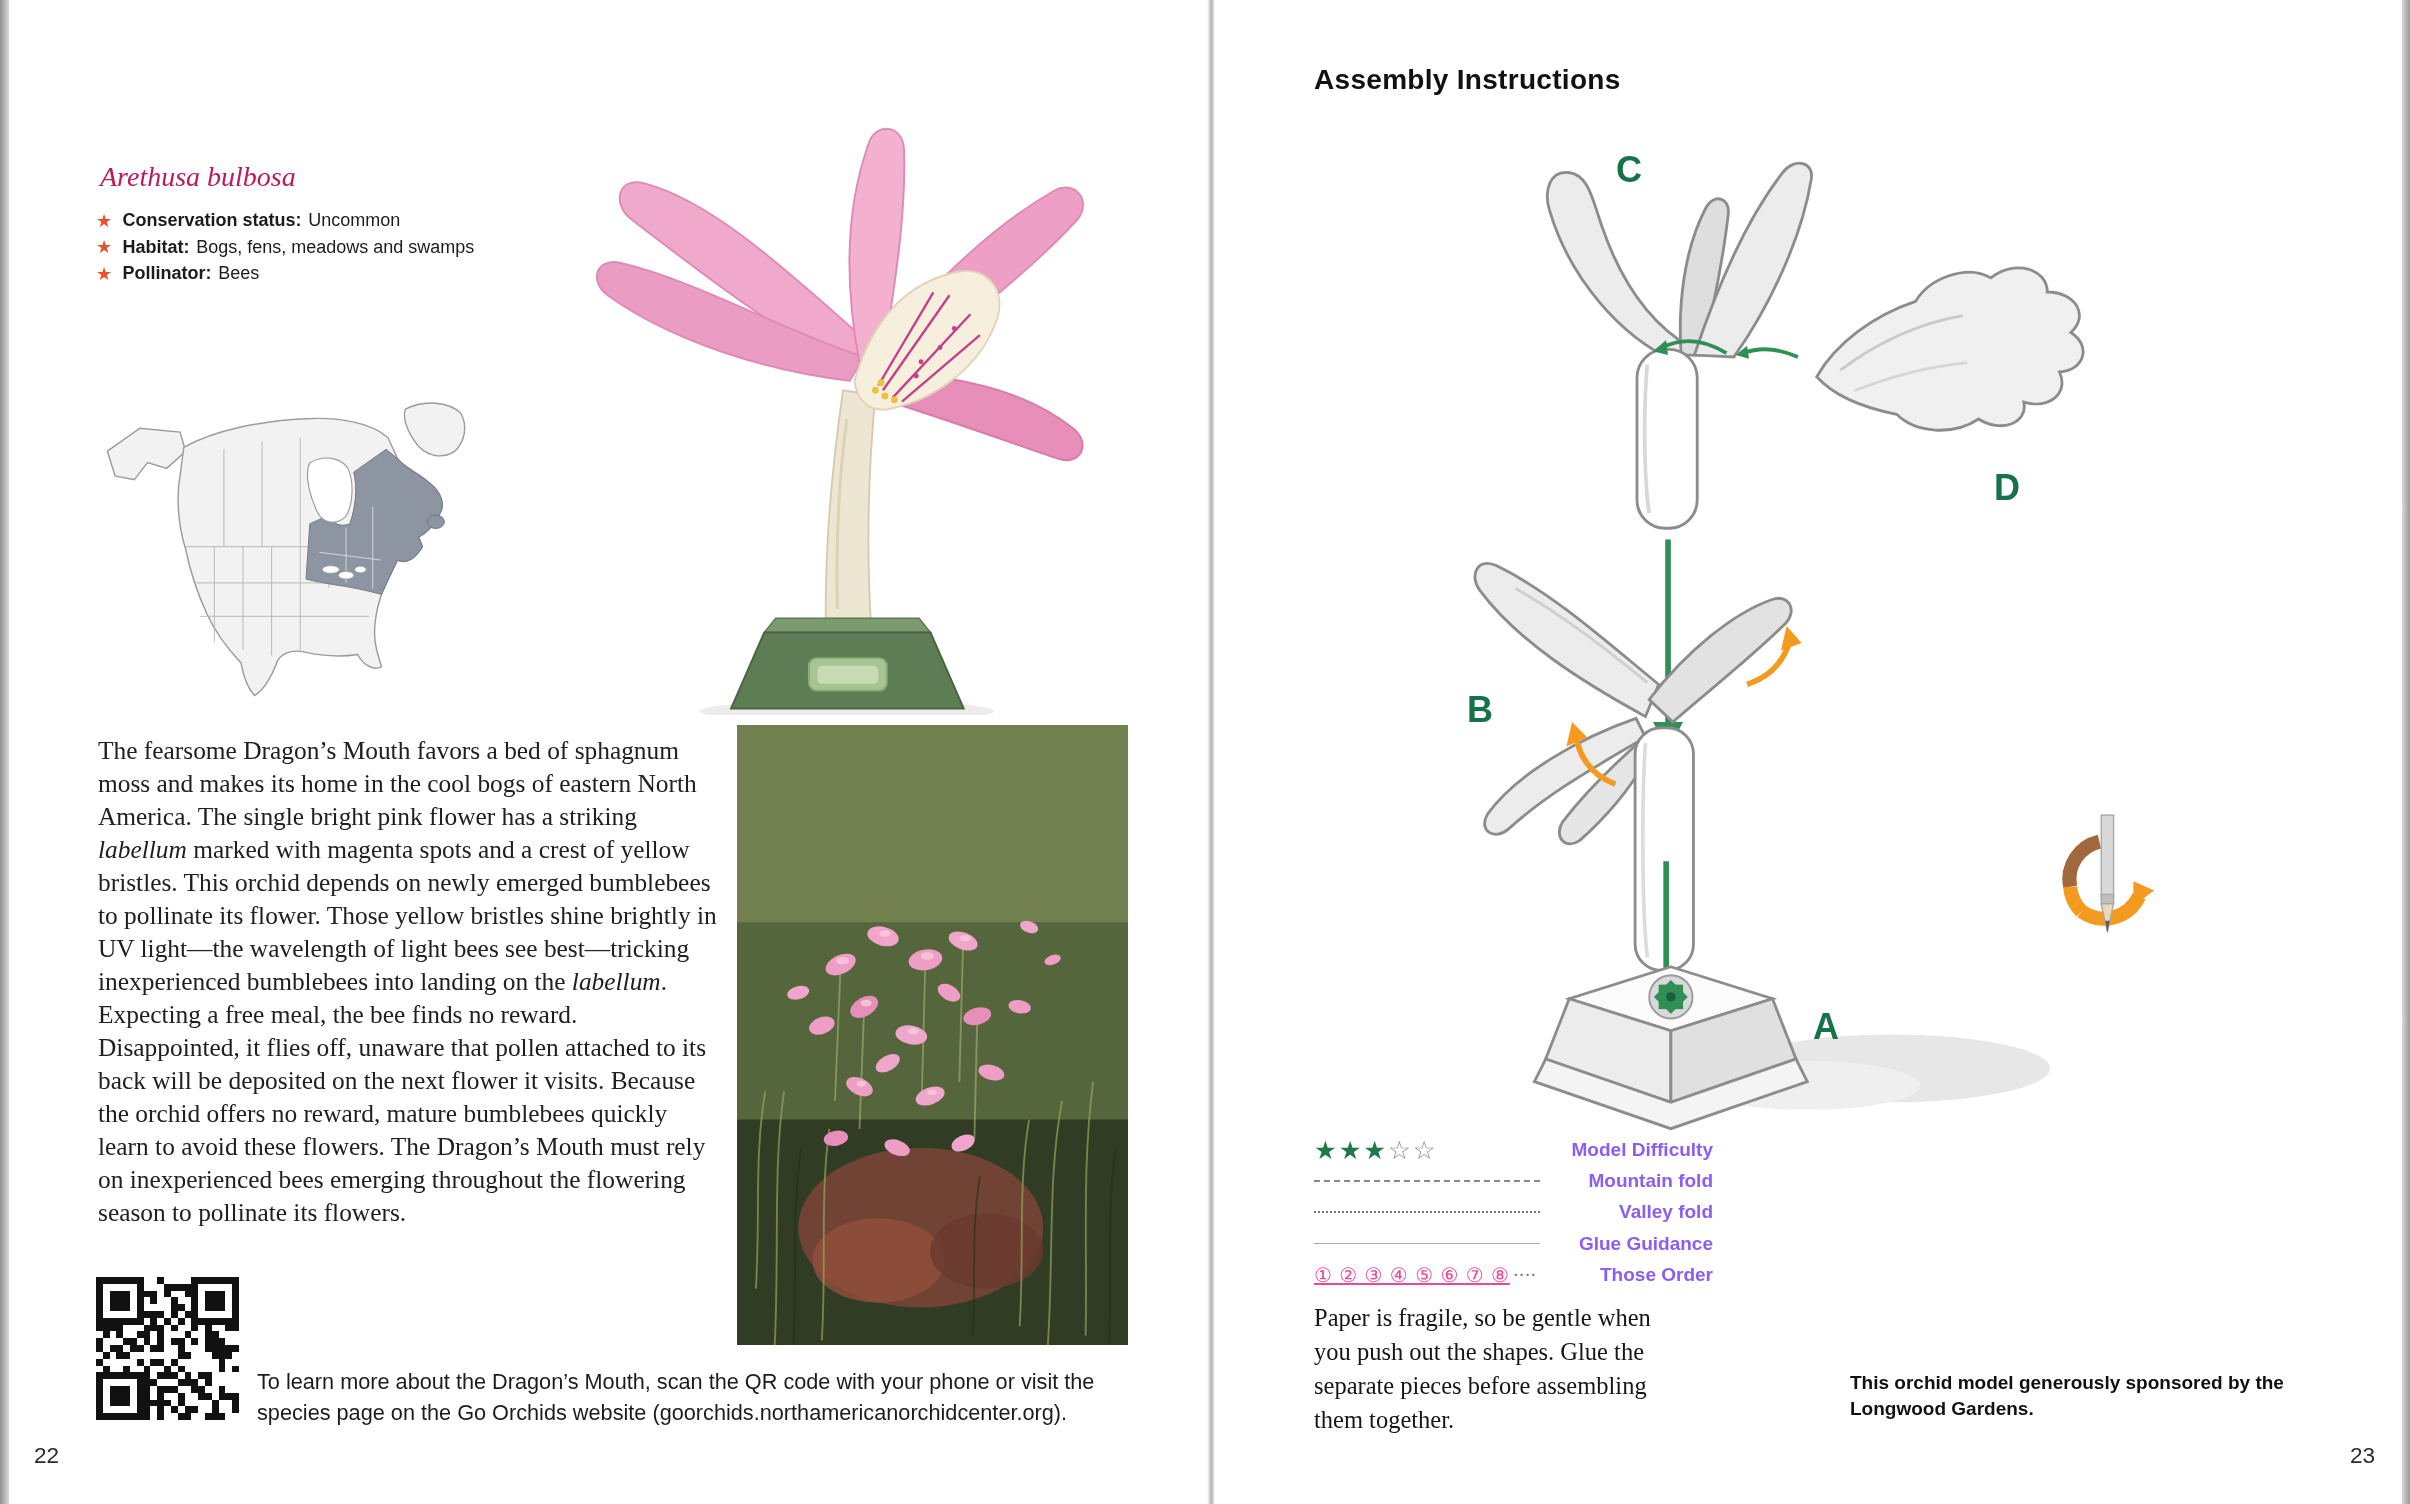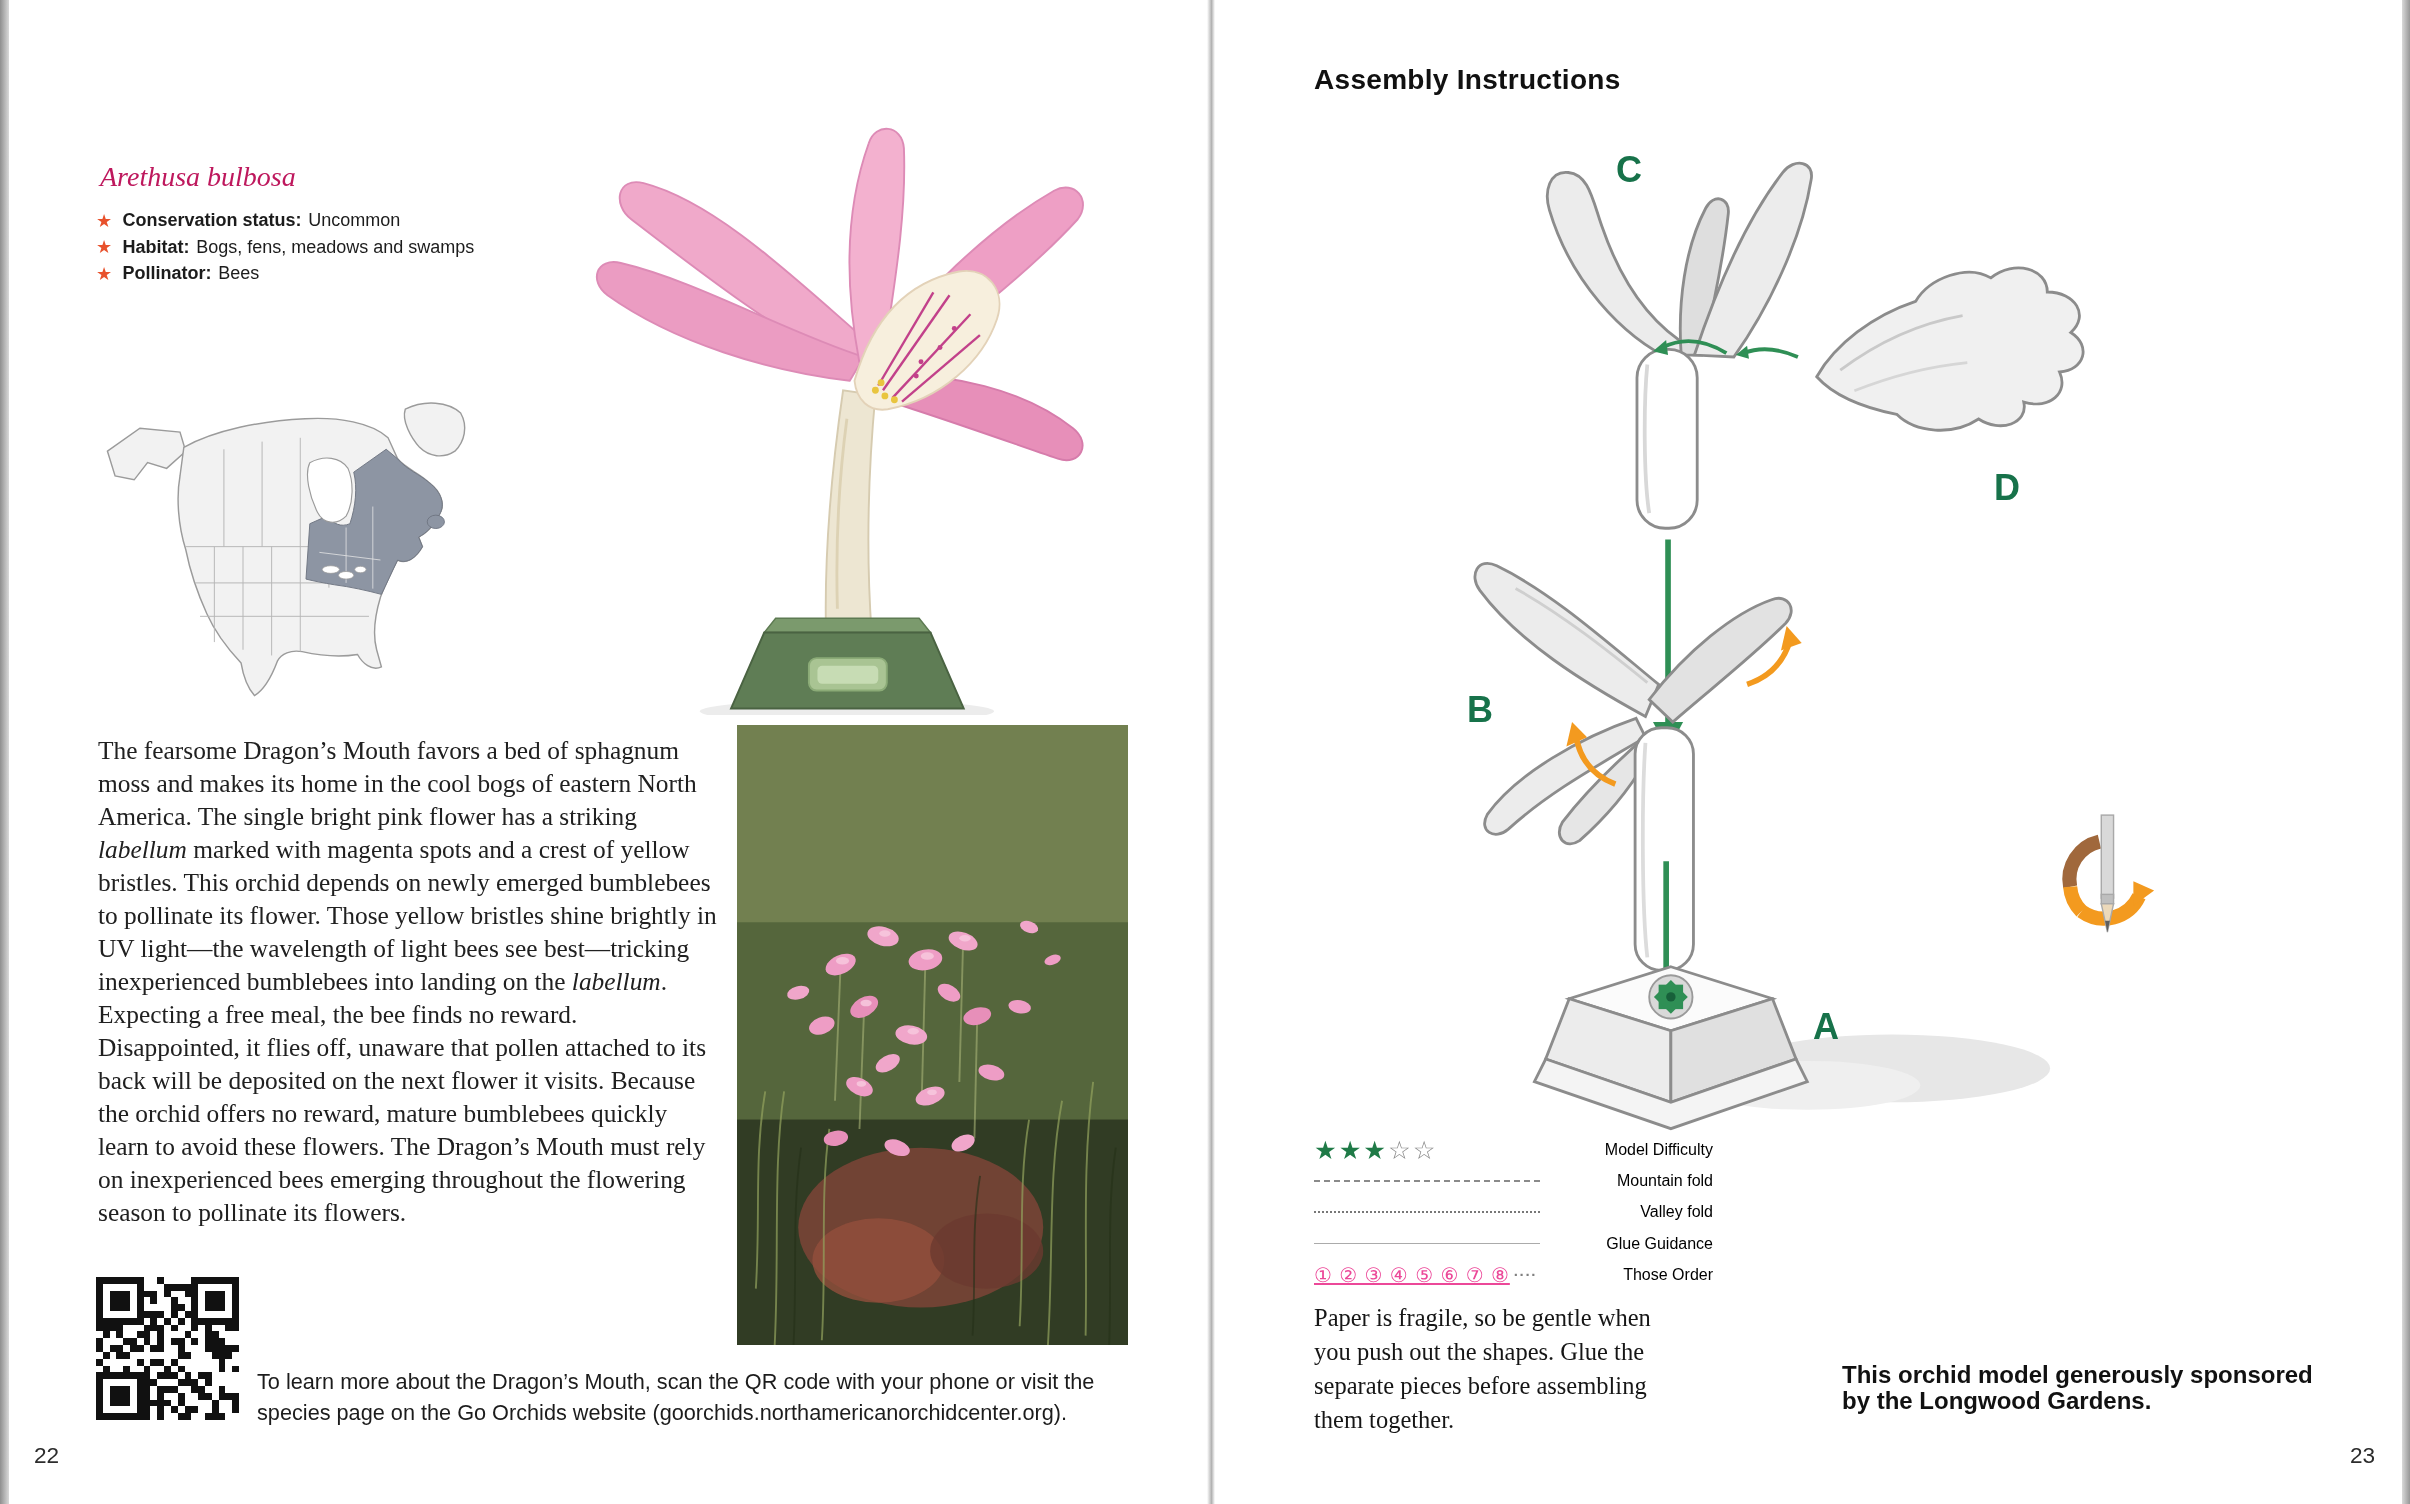--- a/index.html
+++ b/index.html
@@ -45,33 +45,33 @@
   .part-c{left:411px;top:149px;}
   .part-d{left:789px;top:467px;}
   .part-b{left:262px;top:689px;}
   .part-a{left:608px;top:1006px;}
   .orange-note{position:absolute;left:750px;top:635px;width:316px;text-align:center;
                font-size:21.7px;font-weight:bold;line-height:27px;color:#111;}
   .pencil{position:absolute;left:834px;top:800px;width:151px;height:151px;}
   .legend{position:absolute;left:109px;top:1139px;width:399px;}
   .legend-row{display:flex;align-items:center;height:22.6px;margin-bottom:8.5px;}
   .legend-sym{width:237px;display:flex;align-items:center;}
-  .legend-label{flex:1;text-align:right;font-size:16px;font-weight:normal;color:#000000;white-space:nowrap;}
+  .legend-label{flex:1;text-align:right;font-size:19px;font-weight:bold;color:#8b5cf6;white-space:nowrap;}
   .stars-filled{color:#1f7a47;font-size:25.4px;letter-spacing:1.9px;line-height:22.6px;}
   .stars-empty{color:#8a8a8a;font-size:25.4px;letter-spacing:1.9px;line-height:22.6px;}
   .fold-line{width:226px;height:0;}
   .fold-line.mountain{border-top:2.8px dashed #8a8a8a;}
   .fold-line.valley{border-top:2.8px dotted #777;}
   .fold-line.solid{border-top:1.9px solid #ababab;}
   .glue-circles{font-size:20px;letter-spacing:0.9px;color:#ec4899;white-space:nowrap;text-decoration:underline;}
   .glue-trail{color:#808080;font-weight:bold;letter-spacing:0.9px;margin-left:3.8px;}
   .fragile-note{position:absolute;left:109px;top:1301px;width:360px;margin:0;
                 font-family:"Liberation Serif",serif;font-size:24.5px;line-height:34px;color:#161616;}
-  .sponsor-note{position:absolute;left:637px;top:1362px;width:480px;margin:0;
-                font-size:24px;font-weight:bold;line-height:26px;color:#111;}
+  .sponsor-note{position:absolute;left:637px;top:1362px;width:480px;margin:8px;
+                font-size:19px;font-weight:bold;line-height:26px;color:#111;}
 </style>
 </head>
 <body>
 
 <div class="spread">
   <div class="edge left"></div>
   <div class="edge right"></div>
   <div class="gutter"></div>
 
   <section class="page page-left">

